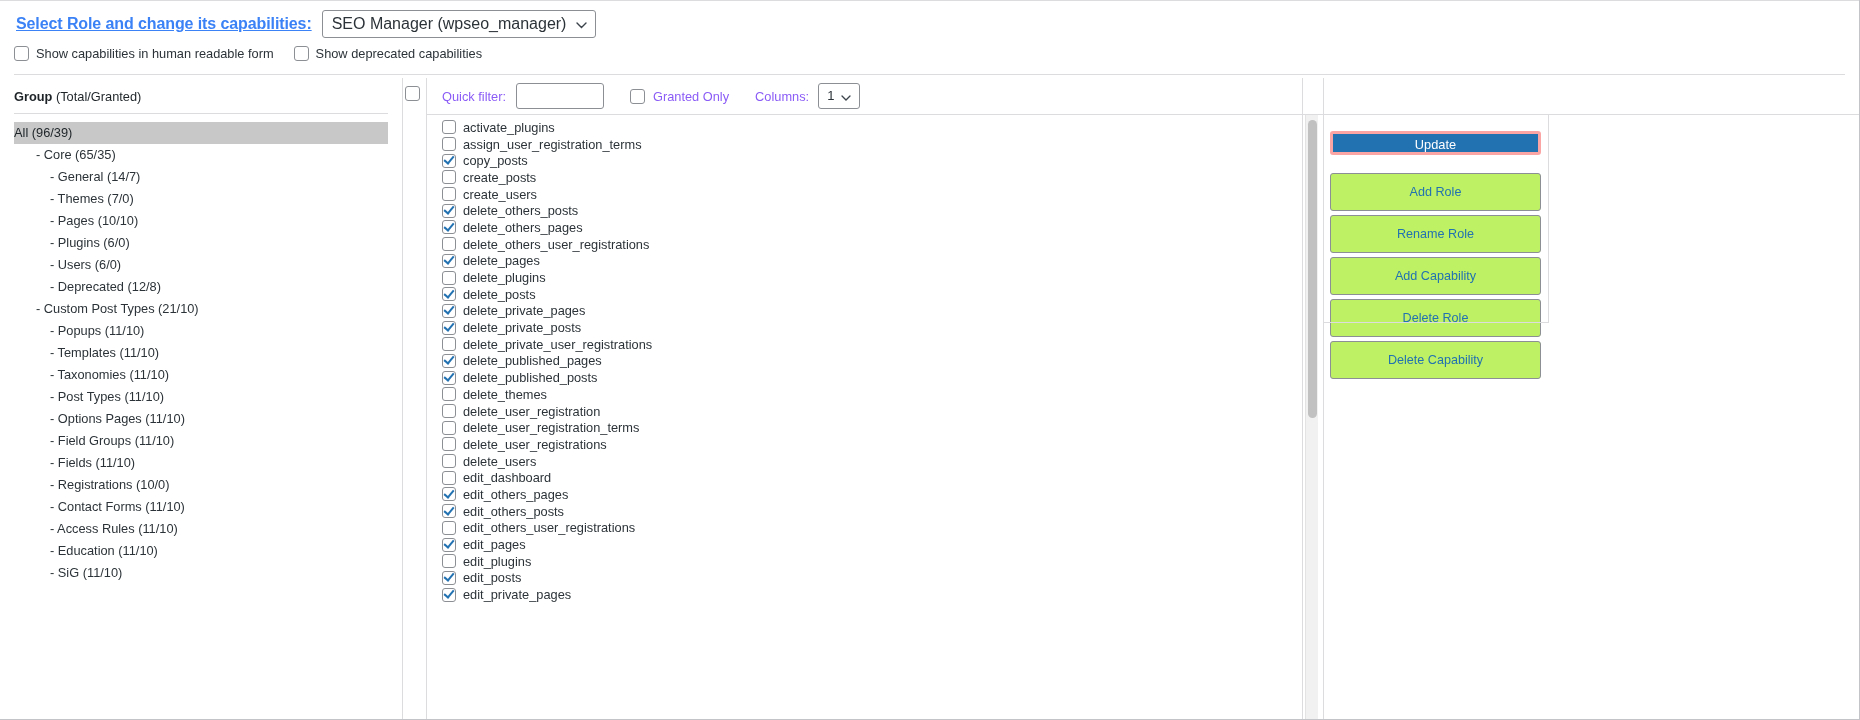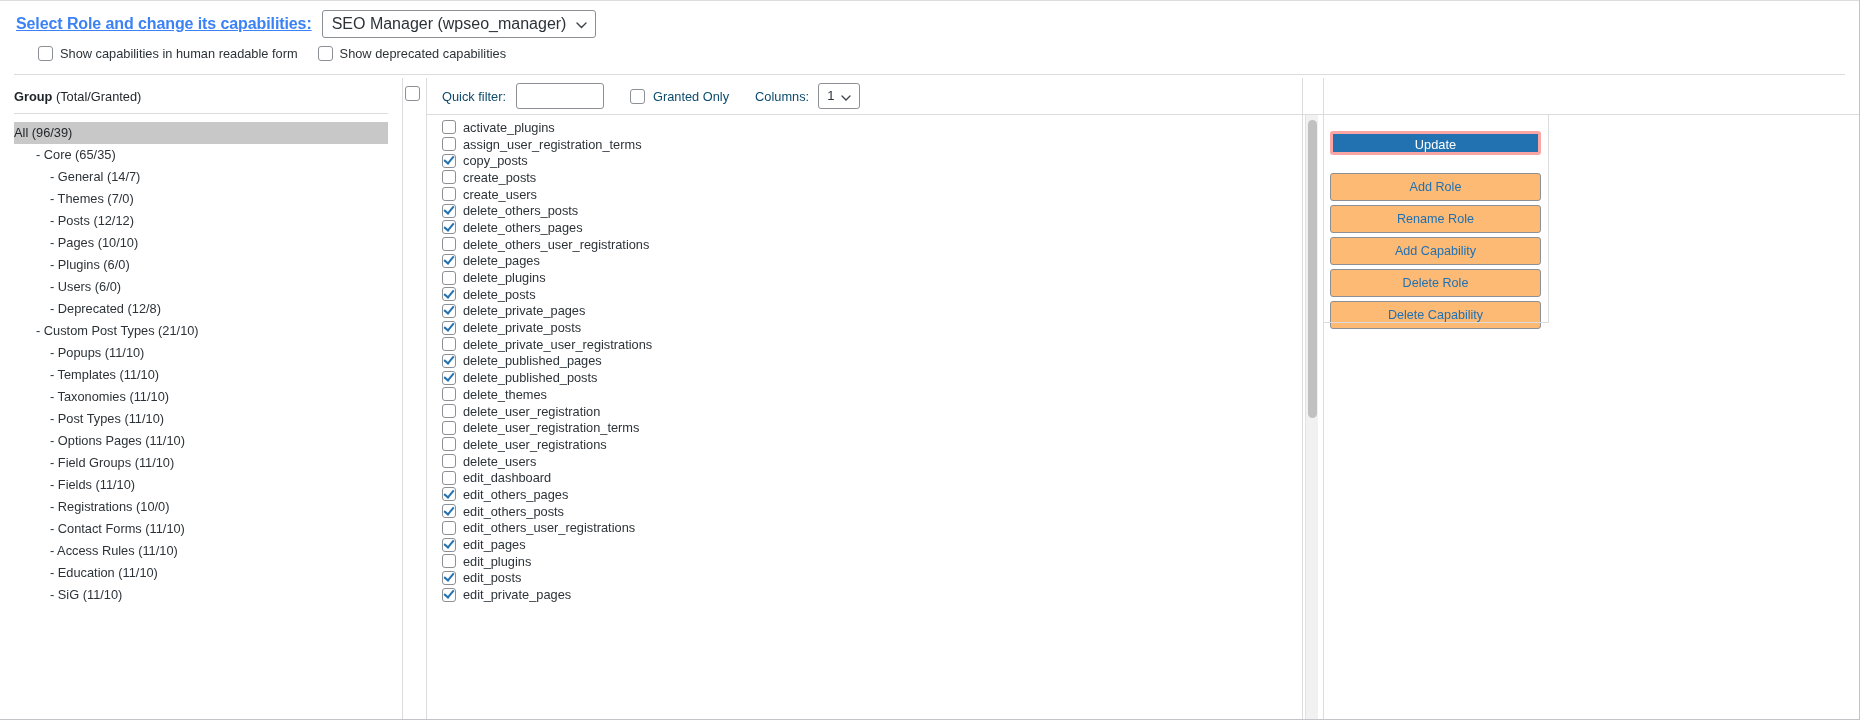--- a/index.html
+++ b/index.html
@@ -44,21 +44,21 @@
   }
   .select-wrap { position: relative; display: inline-block; }
   .select-arrow {
     position: absolute; right: 9px; top: 50%; transform: translateY(-50%);
     pointer-events: none; display: block;
   }
   
   .opt-row {
     position: absolute; left: 14px; top: 46px;
     display: flex; align-items: center; gap: 0px;
-    font-size: 12.8px; color: #2c3338; margin-left: 24px;
+    font-size: 12.8px; color: #2c3338;
   }
   .cb {
     appearance: none; -webkit-appearance: none;
     width: 15px; height: 15px; min-width: 15px;
     border: 1px solid #8c8f94;
     border-radius: 3px;
     background: #fff;
     margin: 0;
     position: relative;
     display: inline-block;
@@ -117,21 +117,21 @@
 
   
   .toolbar {
     position: absolute; left: 426px; top: 78px; right: 0; height: 36px;
   }
   .tb-allcb { position: absolute; left: -21px; top: 8px; }
   .tb-inner {
     position: absolute; left: 16px; top: 0; height: 36px;
     display: flex; align-items: center;
   }
-  .tb-text { font-size: 12.8px; color: #0c4a6e; white-space: nowrap; }
+  .tb-text { font-size: 12.8px; color: #8b5cf6; white-space: nowrap; }
   .filter-input {
     font-family: "Liberation Sans", sans-serif;
     font-size: 13px; color: #2c3338;
     width: 88px; height: 26px;
     border: 1px solid #8c8f94; border-radius: 3px;
     margin-left: 10px; padding: 0 7px;
     background: #fff;
   }
   .tb-gap { width: 26px; }
   .tb-gap-sm { width: 8px; }
@@ -186,22 +186,22 @@
     height: 21px; line-height: 19px;
     font-family: "Liberation Sans", sans-serif;
     font-size: 12.6px; text-align: center;
     border-radius: 3px; cursor: pointer; padding: 0;
   }
   .btn-primary {
     background: #2271b1; border: 3px solid #fca5a5; color: #ffffff;
     height: 24px; line-height: 22px; font-size: 12.8px;
   }
   .btn-secondary {
-    background: #fdba74; border: 1px solid #8c8f94; color: #2271b1;
-    height: 28px; line-height: 20px;
+    background: #bef264; border: 1px solid #8c8f94; color: #2271b1;
+    height: 38px; line-height: 20px;
   }
   .btn-gap-lg { height: 18px; }
   .actions-hr {
     position: absolute; left: 1323px; top: 322px; width: 226px; height: 1px; background: #dcdcde;
   }
   .actions-vsep-r {
     position: absolute; left: 1548px; top: 115px; height: 207px; width: 1px; background: #dcdcde;
   }
 </style>
 </head>
@@ -236,21 +236,20 @@
   <div class="col-left">
     <div class="group-head">
       <b>Group</b><span> (Total/Granted)</span>
     </div>
     <div class="tree-divider"></div>
     <div class="tree">
         <div class="tree-item lvl0 selected"><span>All (96/39)</span></div>
         <div class="tree-item lvl1"><span>- Core (65/35)</span></div>
         <div class="tree-item lvl2"><span>- General (14/7)</span></div>
         <div class="tree-item lvl2"><span>- Themes (7/0)</span></div>
-        <div class="tree-item lvl2"><span>- Posts (12/12)</span></div>
         <div class="tree-item lvl2"><span>- Pages (10/10)</span></div>
         <div class="tree-item lvl2"><span>- Plugins (6/0)</span></div>
         <div class="tree-item lvl2"><span>- Users (6/0)</span></div>
         <div class="tree-item lvl2"><span>- Deprecated (12/8)</span></div>
         <div class="tree-item lvl1"><span>- Custom Post Types (21/10)</span></div>
         <div class="tree-item lvl2"><span>- Popups (11/10)</span></div>
         <div class="tree-item lvl2"><span>- Templates (11/10)</span></div>
         <div class="tree-item lvl2"><span>- Taxonomies (11/10)</span></div>
         <div class="tree-item lvl2"><span>- Post Types (11/10)</span></div>
         <div class="tree-item lvl2"><span>- Options Pages (11/10)</span></div>

